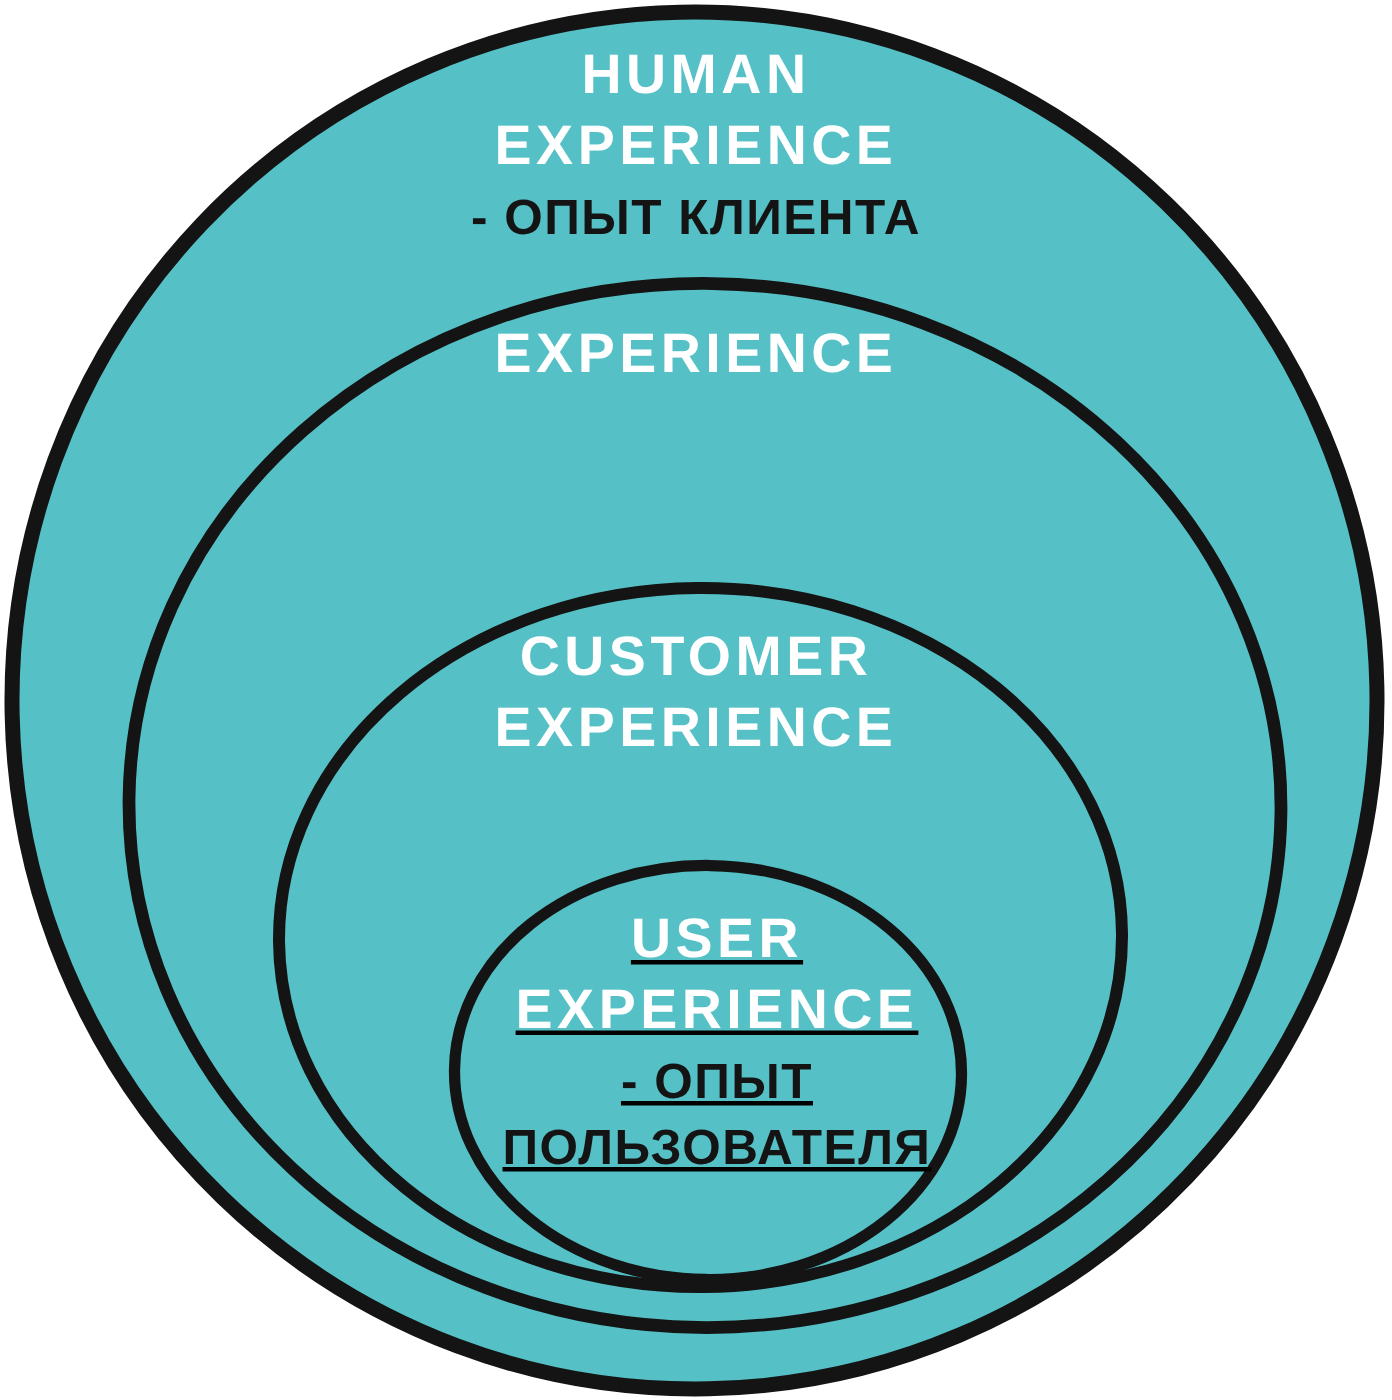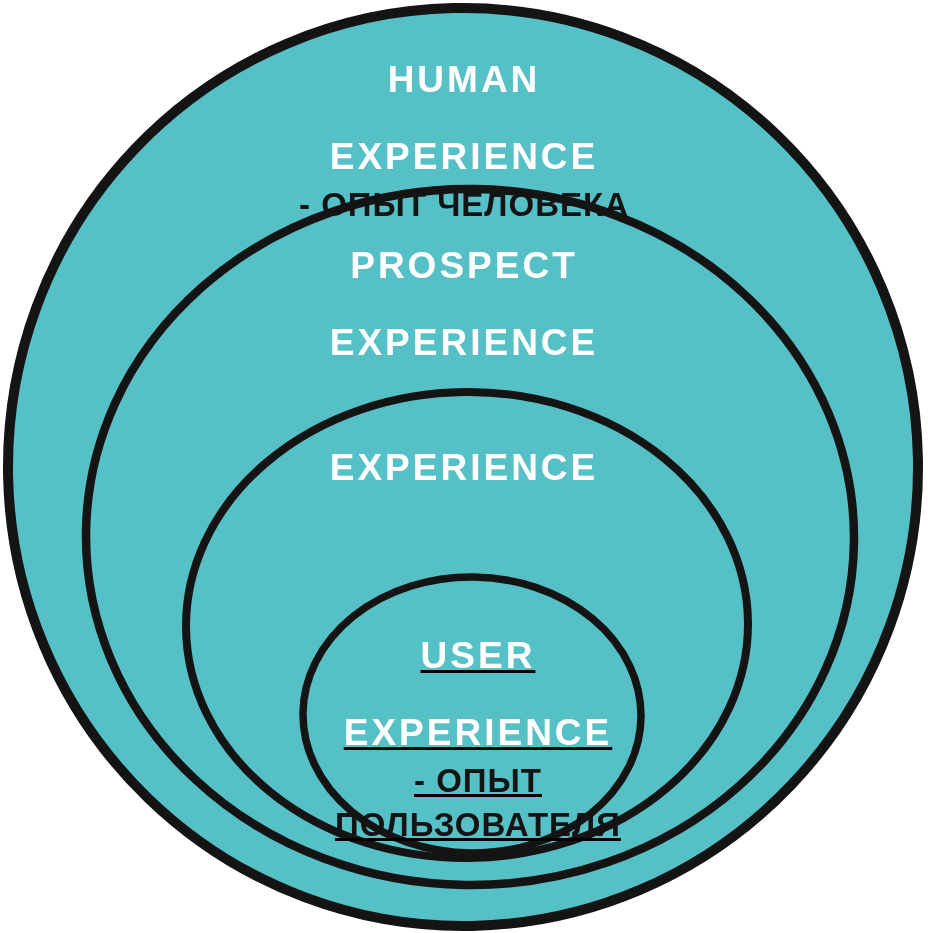--- a/index.html
+++ b/index.html
@@ -36,21 +36,20 @@
   .label {
     position: absolute;
     text-align: center;
     font-weight: bold;
   }
   .title-line {
     color: var(--title, #ffffff);
     font-size: 37px;
     line-height: 47px;
     letter-spacing: 3px;
-    margin-top: 30px;
   }
   .subtitle {
     color: var(--ink, #141414);
     font-size: 33px;
     line-height: 44px;
     letter-spacing: 1px;
     margin-top: 3px;
     white-space: nowrap;
   }
   .label-human    { left: 0; right: 0; top: 26px; }
@@ -67,29 +66,29 @@
   <svg viewBox="0 0 928 933" aria-hidden="true">
     <ellipse class="ring outer" cx="463" cy="467" rx="455" ry="459" transform="rotate(-1.2 463 467)"></ellipse>
     <ellipse class="ring r2" cx="470" cy="537" rx="384" ry="348" transform="rotate(0.8 470 537)"></ellipse>
     <ellipse class="ring r3" cx="467" cy="625" rx="281" ry="233" transform="rotate(-0.6 467 625)"></ellipse>
     <ellipse class="ring r4" cx="472" cy="715" rx="169" ry="138" transform="rotate(0.6 472 715)"></ellipse>
   </svg>
 
   <div class="label label-human">
     <div class="title-line">HUMAN</div>
     <div class="title-line">EXPERIENCE</div>
-    <div class="subtitle">- ОПЫТ ЧЕЛОВЕКА</div>
+    <div class="subtitle">- ОПЫТ КЛИЕНТА</div>
   </div>
 
   <div class="label label-prospect">
-    <div class="title-line">PROSPECT</div>
     <div class="title-line">EXPERIENCE</div>
   </div>
 
   <div class="label label-customer">
+    <div class="title-line">CUSTOMER</div>
     <div class="title-line">EXPERIENCE</div>
   </div>
 
   <div class="label label-user">
     <div class="title-line">USER</div>
     <div class="title-line">EXPERIENCE</div>
     <div class="subtitle">- ОПЫТ ПОЛЬЗОВАТЕЛЯ</div>
   </div>
 
 </div>

